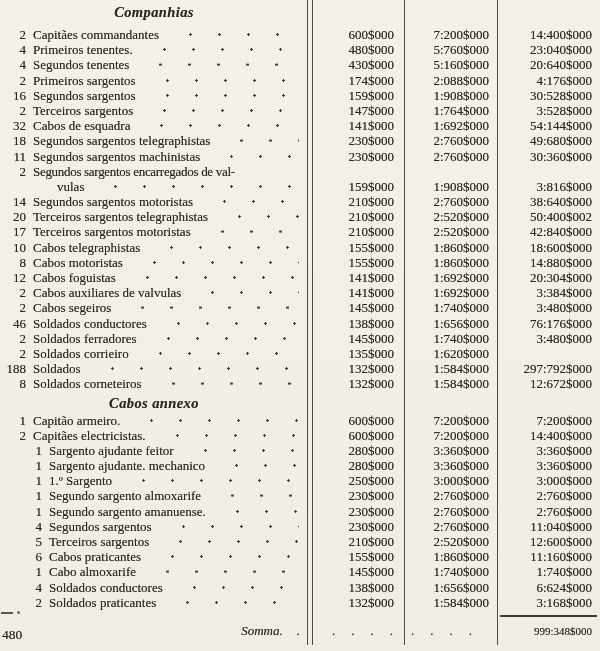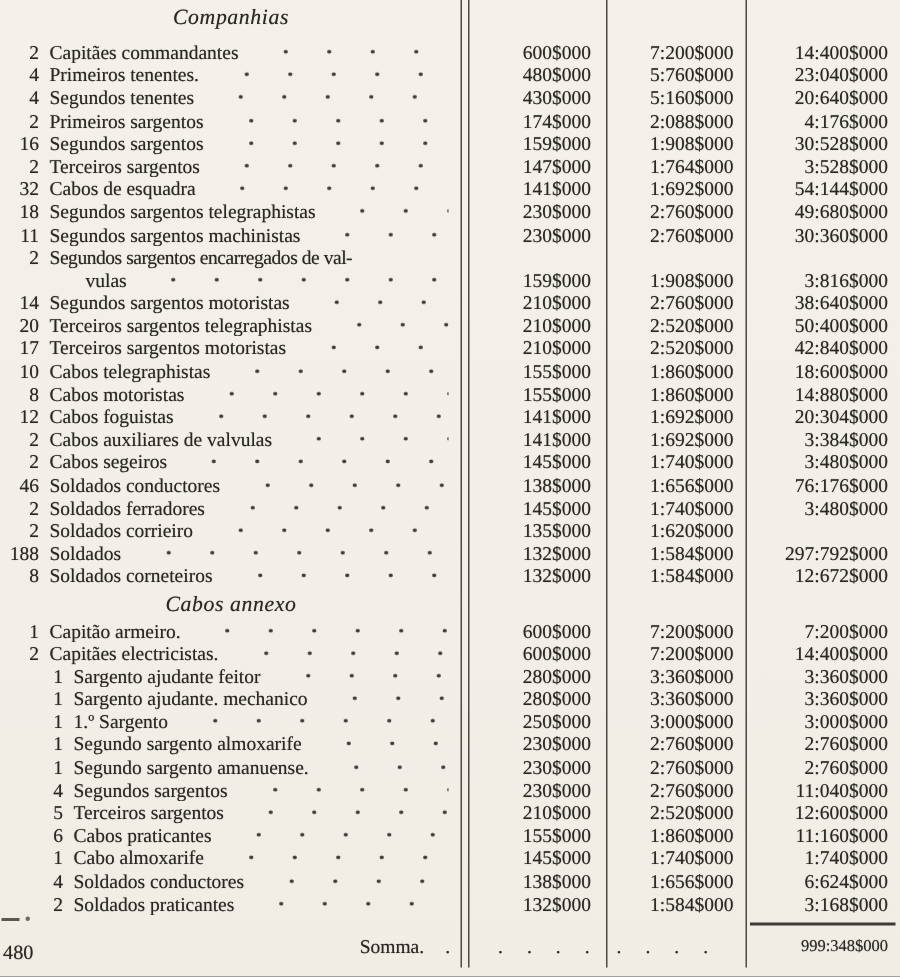--- a/index.html
+++ b/index.html
@@ -11,21 +11,21 @@
   }
 
   
   .vrule { position:absolute; top:0; height:645px; width:1.4px; background:rgba(48,44,39,0.85); }
   .v1 { left:307px; } .v2 { left:312px; } .v3 { left:404px; } .v4 { left:497px; }
 
   .table-body { position:absolute; top:0; left:0; width:600px; }
 
   .sec-heading {
     width:308px; height:27px; line-height:25px; text-align:center;
-    font-style:italic; font-weight:normal; font-size:14.5px; letter-spacing:0.4px;
+    font-style:italic; font-weight:bold; font-size:14.5px; letter-spacing:0.4px;
     text-shadow:0 0 0.6px rgba(43,40,36,0.55);
   }
   .sec-heading.annexo { height:21px; line-height:22px; }
 
   .row {
     display:grid; grid-template-columns:308px 96px 93px 103px;
     height:15.2px; line-height:15.2px; font-size:13px;
     text-shadow:0 0 0.6px rgba(43,40,36,0.55);
   }
   .name-cell { display:flex; padding-left:2px; overflow:hidden; }
@@ -44,21 +44,21 @@
   .val.a { padding-right:8px; }
   .val.t { padding-right:8px; }
 
   
   .somma {
     position:absolute; top:622px; left:0; width:600px;
     display:grid; grid-template-columns:308px 96px 93px 103px;
     height:18px; line-height:18px; font-size:13px;
     text-shadow:0 0 0.6px rgba(43,40,36,0.55);
   }
-  .somma-name { text-align:right; padding-right:8px; }
+  .somma-name { text-align:right; padding-right:8px;font-style:italic; }
   .somma-name .trail-dot { display:inline-block; margin-left:14px; }
   .dots { letter-spacing:16px; overflow:hidden; text-align:center; padding-left:6px; }
   .somma .t { font-size:11px; }
   .total-rule { position:absolute; top:615px; left:500px; width:97px; height:1.6px; background:rgba(42,39,34,0.9); }
 
   .page-number { position:absolute; top:627px; left:2px; font-size:13.5px; text-shadow:0 0 0.6px rgba(43,40,36,0.55); }
   .margin-dash { position:absolute; top:612px; left:1px; width:12px; height:1.8px; background:rgba(55,50,44,0.8); }
   .margin-dot { position:absolute; top:611px; left:17px; width:3px; height:3px; border-radius:50%; background:rgba(55,50,44,0.7); }
 </style>
 </head>
@@ -188,21 +188,21 @@
         <div class="val t">38:640$000</div>
       </div>
       <div class="row">
         <div class="name-cell">
           <span class="qty">20</span>
           <span class="nm">Terceiros sargentos telegraphistas</span>
           <span class="leader"></span>
         </div>
         <div class="val m">210$000</div>
         <div class="val a">2:520$000</div>
-        <div class="val t">50:400$000</div>
+        <div class="val t">50:400$002</div>
       </div>
       <div class="row">
         <div class="name-cell">
           <span class="qty">17</span>
           <span class="nm">Terceiros sargentos motoristas</span>
           <span class="leader"></span>
         </div>
         <div class="val m">210$000</div>
         <div class="val a">2:520$000</div>
         <div class="val t">42:840$000</div>

